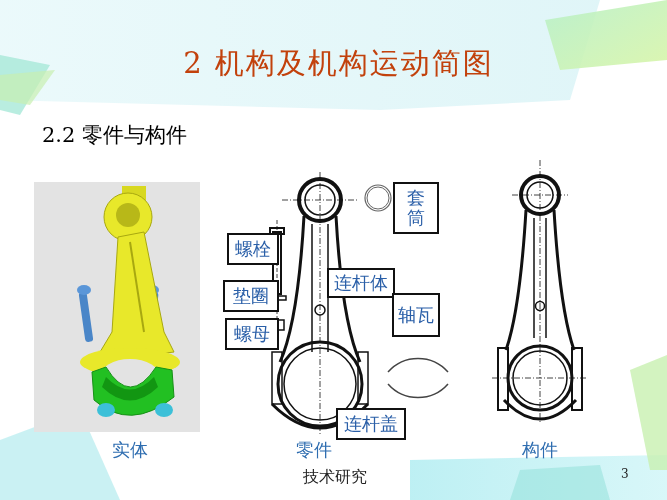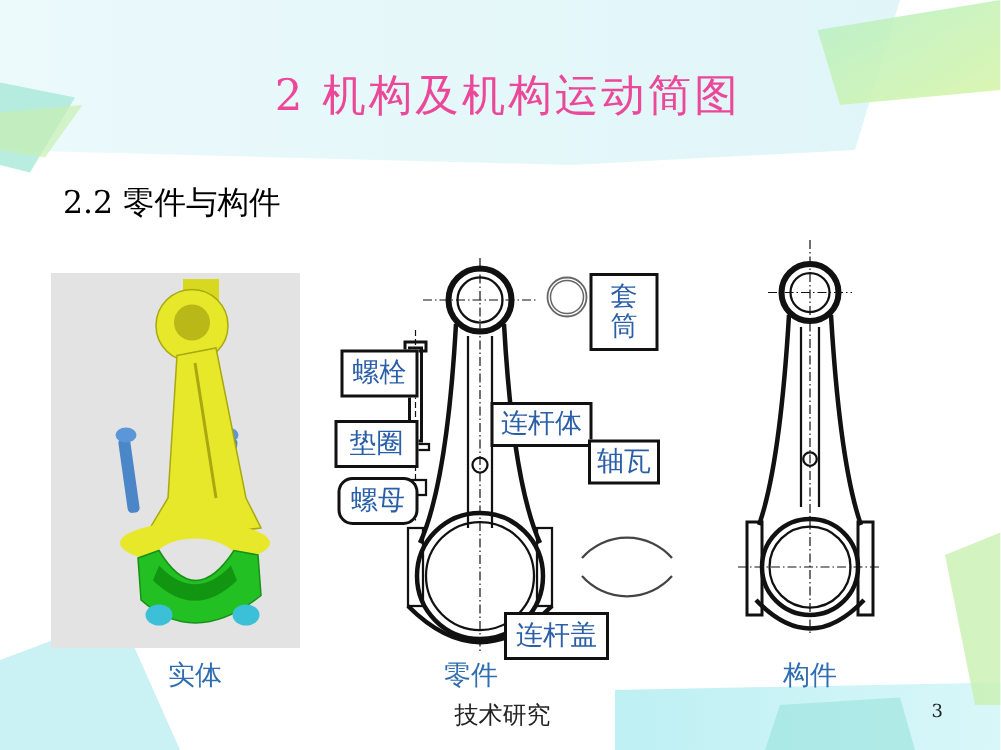--- a/index.html
+++ b/index.html
@@ -1,19 +1,19 @@
 <!DOCTYPE html>
 <html><head>
 <meta charset="utf-8">
 <style>
   html,body{margin:0;padding:0;}
   body{width:667px;height:500px;position:relative;overflow:hidden;background:#ffffff;font-family:"DejaVu Serif","Liberation Serif",serif;}
   .abs{position:absolute;}
   .deco{position:absolute;}
-  .title{position:absolute;left:0;width:667px;top:44px;text-align:center;font-size:29px;color:#ec4899;letter-spacing:2px;padding-left:10px;box-sizing:border-box;}
+  .title{position:absolute;left:0;width:667px;top:44px;text-align:center;font-size:29px;color:#c2410c;letter-spacing:2px;padding-left:10px;box-sizing:border-box;}
   .subtitle{position:absolute;left:42px;top:121px;font-size:21px;color:#000000;}
   .photo{position:absolute;left:34px;top:182px;width:166px;height:250px;background:#e3e3e3;}
   .caption{position:absolute;font-size:18px;color:#2e6db0;}
   .lbl{position:absolute;border:2px solid #111;background:#fff;color:#2a5fa8;font-size:18px;line-height:1;display:flex;align-items:center;justify-content:center;box-sizing:border-box;}
   .footer{position:absolute;left:303px;top:467px;font-size:16px;color:#222;}
   .pagenum{position:absolute;left:621px;top:467px;font-size:12px;color:#222;}
 </style>
 </head>
 <body>
 
@@ -108,23 +108,23 @@
   <circle cx="158" cy="26" r="11" stroke="#666" stroke-width="1"></circle>
 
   <path d="M168,200 A40,40 0 0 1 228,200" stroke="#444" stroke-width="1.5"></path>
   <path d="M168,212 A40,40 0 0 0 228,212" stroke="#444" stroke-width="1.5"></path>
 </svg>
 
 <div class="lbl" style="left:393px;top:182px;width:46px;height:52px;white-space:pre;line-height:1.1;">套
 筒</div>
 <div class="lbl" style="left:227px;top:233px;width:52px;height:32px;">螺栓</div>
 <div class="lbl" style="left:223px;top:280px;width:56px;height:32px;">垫圈</div>
-<div class="lbl" style="left:225px;top:318px;width:54px;height:32px;border-radius:10px;">螺母</div>
+<div class="lbl" style="left:225px;top:318px;width:54px;height:32px;">螺母</div>
 <div class="lbl" style="left:327px;top:256px;width:68px;height:30px;margin-top:12px;">连杆体</div>
-<div class="lbl" style="left:392px;top:293px;width:48px;height:30px;">轴瓦</div>
+<div class="lbl" style="left:392px;top:293px;width:48px;height:44px;">轴瓦</div>
 <div class="lbl" style="left:336px;top:408px;width:70px;height:32px;text-align:center;">连杆盖</div>
 <div class="caption" style="left:296px;top:438px;">零件</div>
 
 <svg class="abs" style="left:490px;top:160px;" width="100" height="270" stroke="#111" fill="none">
   <line x1="50" y1="0" x2="50" y2="262" stroke-dasharray="6,2,1,2" stroke-width="0.8"></line>
   <line x1="22" y1="35" x2="78" y2="35" stroke-dasharray="6,2,1,2" stroke-width="0.8"></line>
   <line x1="2" y1="218" x2="98" y2="218" stroke-dasharray="6,2,1,2" stroke-width="0.8"></line>
   <circle cx="50" cy="35" r="19" stroke-width="4"></circle>
   <circle cx="50" cy="35" r="13" stroke-width="1.5"></circle>
   <path d="M36,50 Q30,150 16,190" stroke-width="3"></path>

